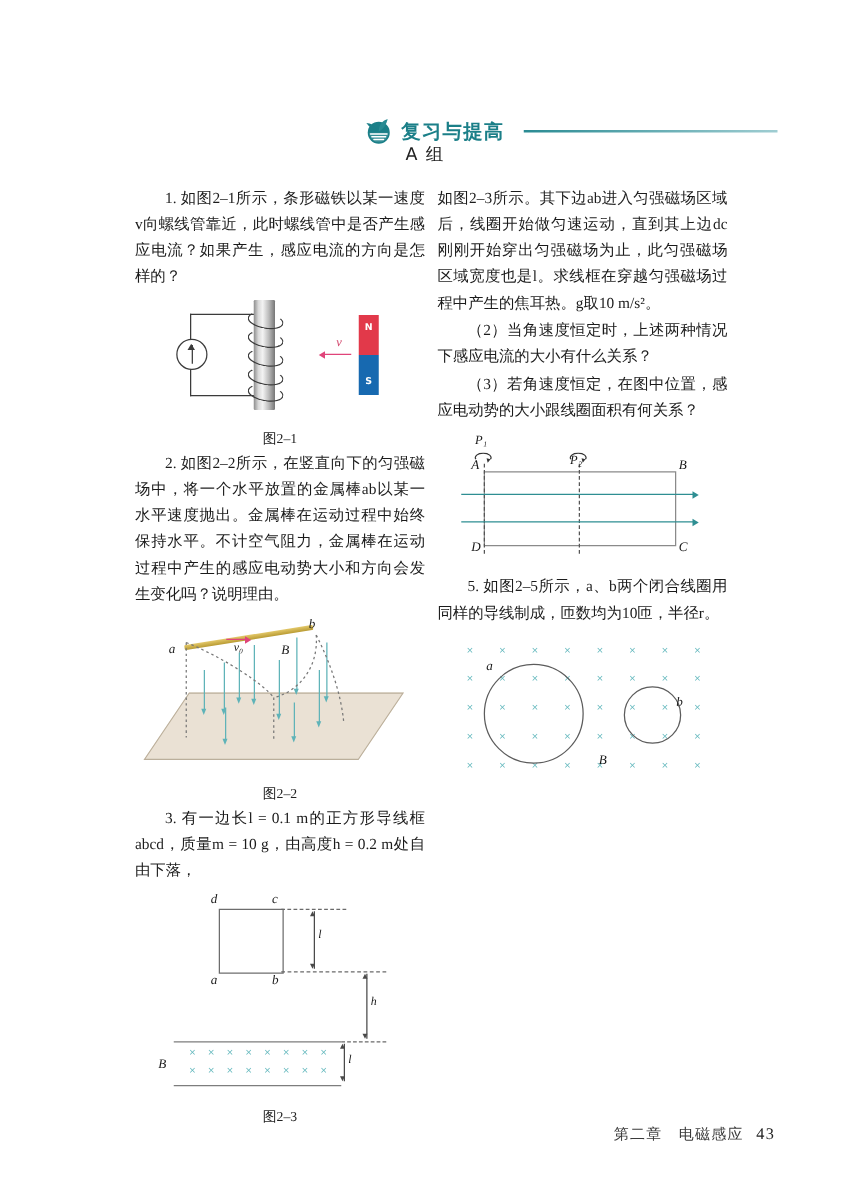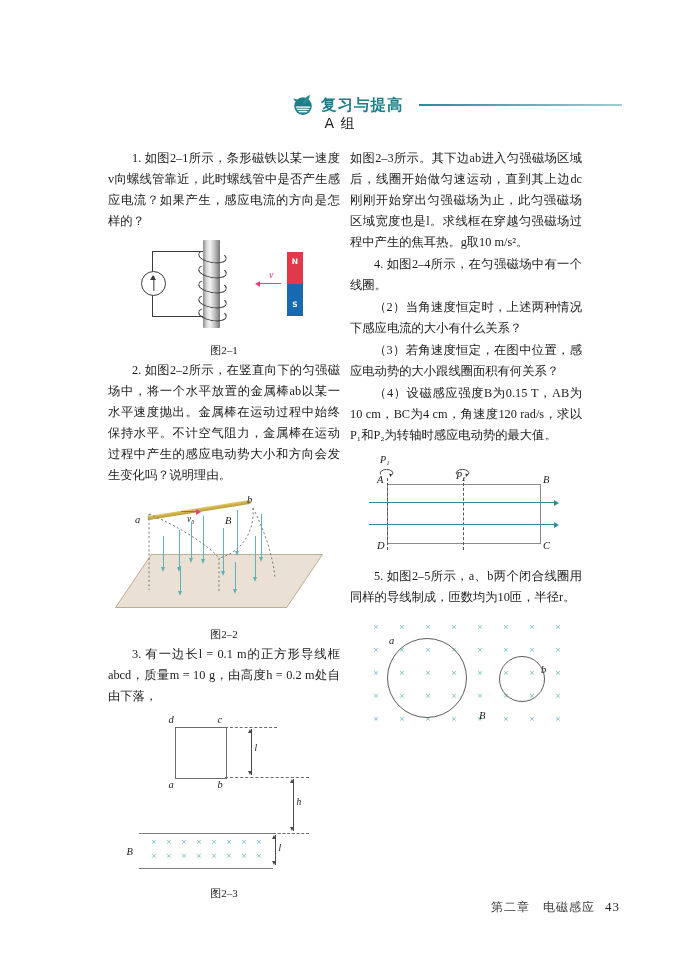--- a/index.html
+++ b/index.html
@@ -307,24 +307,22 @@
       </div>
       <div class="fig-cap">图2–3</div>
     </div>
 
   </div>
 
   <div class="col col-right">
 
     <p class="para">如图2–3所示。其下边ab进入匀强磁场区域后，线圈开始做匀速运动，直到其上边dc刚刚开始穿出匀强磁场为止，此匀强磁场区域宽度也是l。求线框在穿越匀强磁场过程中产生的焦耳热。g取10 m/s²。</p>
 
-    <p class="para indent">4. 如图2–4所示，在匀强磁场中有一个线圈。</p>
     <p class="para indent">（2）当角速度恒定时，上述两种情况下感应电流的大小有什么关系？</p>
     <p class="para indent">（3）若角速度恒定，在图中位置，感应电动势的大小跟线圈面积有何关系？</p>
-    <p class="para indent">（4）设磁感应强度B为0.15 T，AB为10 cm，BC为4 cm，角速度120 rad/s，求以P₁和P₂为转轴时感应电动势的最大值。</p>
 
     <div class="fig">
       <div class="fig-stage f24">
         <div class="rect24"></div>
 
         <div class="axisline" style="left:24px;top:26px;height:72px;"></div>
         <div class="axisline" style="left:100px;top:26px;height:72px;border-left-style:dashed;"></div>
 
         <span class="lbl" style="left:17px;top:2px;font-size:10px;">P₁</span>
         <span class="lbl" style="left:93px;top:18px;font-size:10px;">P₂</span>

